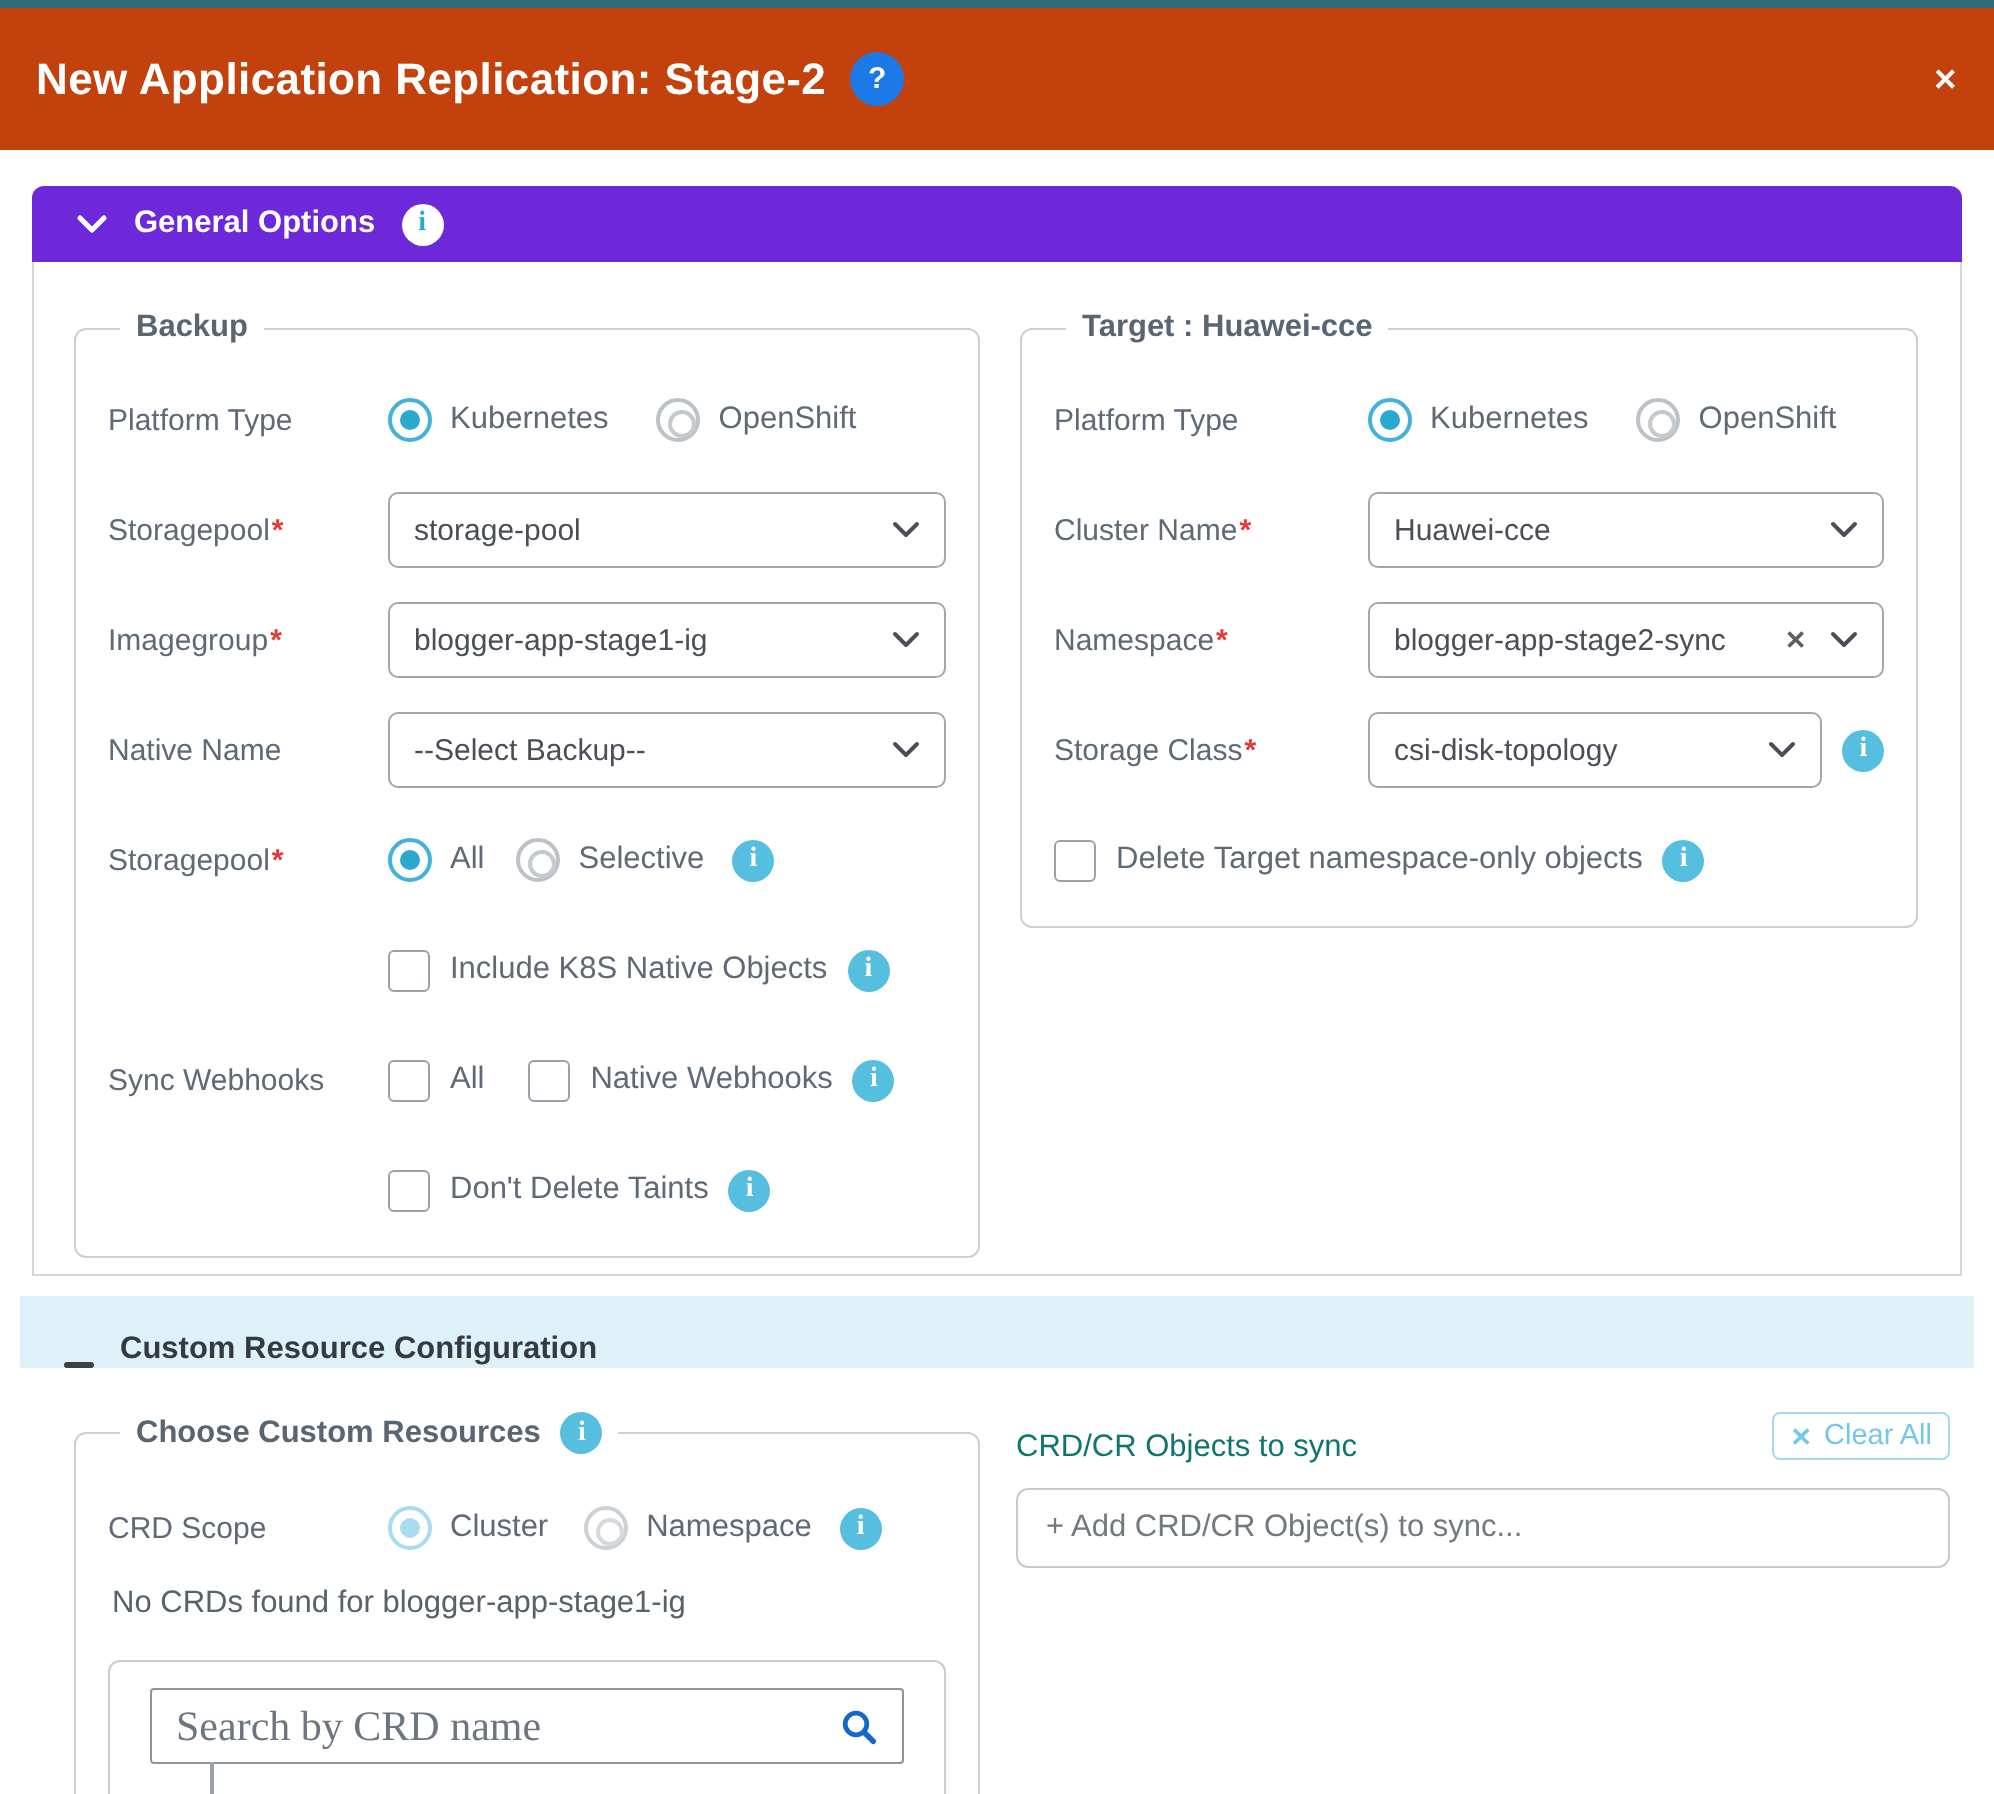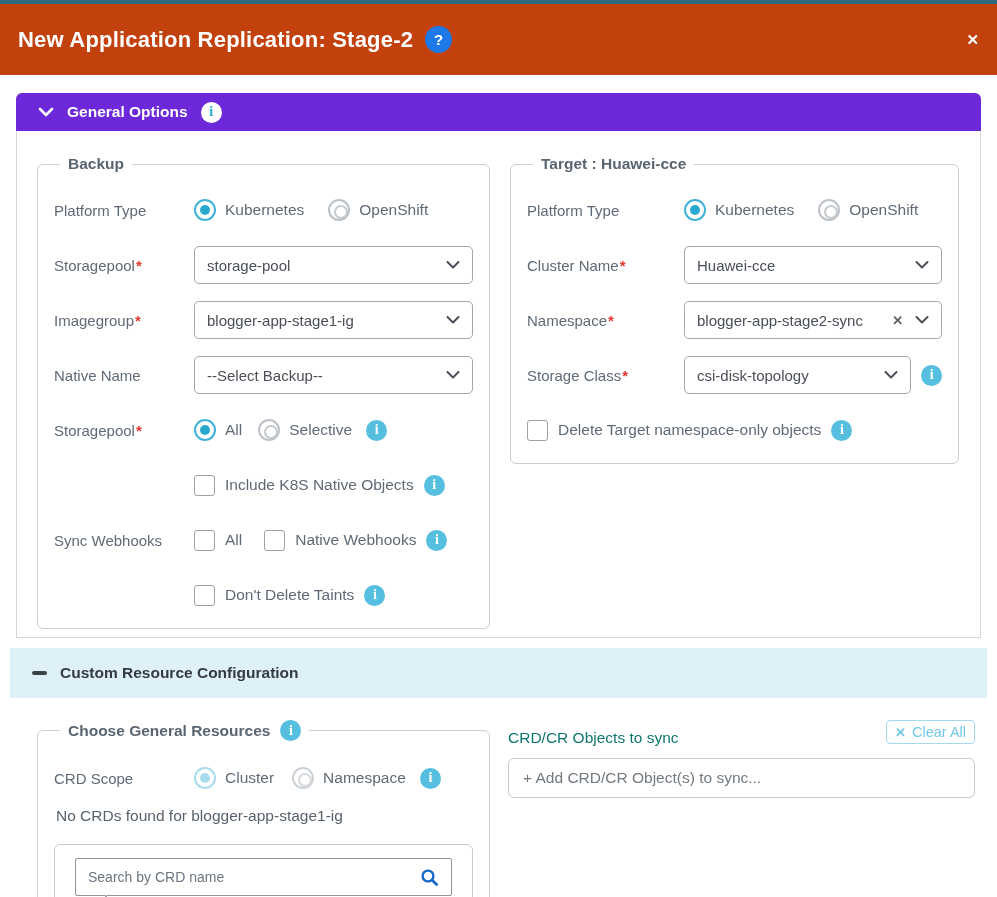--- a/index.html
+++ b/index.html
@@ -63,34 +63,34 @@
     margin: -5px 0 0 -5px; border-radius: 50%; border: 2px solid #c5cacf; }
   .rb.sel.dim { border-color: #a9dcee; } .rb.sel.dim::after { background: #a9dcee; }
   .rb.un.dim { border-color: #ccd1d6; } .rb.un.dim::after { border-color: #d5d9dd; }
 
   
   .cb { width: 21px; height: 21px; min-width: 21px; border: 1.5px solid #9aa1a8; border-radius: 3px;
     background: #fff; cursor: pointer; }
   .cb-lbl { margin: 0 10px; font-size: 15.5px; color: #5f6a76; }
 
   
-  .crc-bar { margin: 10px 10px 0; height: 50px; background: #def1f9; display: flex;
-    align-items: center; gap: 13px; padding: 0 22px; cursor: pointer; }
+  .crc-bar { margin: 10px 10px 0; height: 36px; background: #def1f9; display: flex;
+    align-items: flex-end; gap: 13px; padding: 0 22px; cursor: pointer; }
   .minus-g { width: 15px; height: 3.5px; background: #3c4146; border-radius: 2px; }
   .crc-title { font-size: 15.5px; font-weight: 700; color: #343a40; }
 
   
   .bottom { display: flex; align-items: flex-start; padding: 22px 22px 0 37px; }
   .ccr-fs { width: 453px; padding-bottom: 80px; }
   .no-crds { margin: 10px 0 0 2px; font-size: 15.5px; color: #57626c; }
   .search-box { margin-top: 19px; border: 1px solid #ccc; border-radius: 6px; padding: 13px 20px 0; height: 120px; }
   .search-field { border: 1.5px solid #8d949b; border-radius: 2px; height: 38px;
     display: flex; align-items: center; padding: 0 12px; background: #fff; }
-  .search-field input { border: none; outline: none; flex: 1; font-size: 14px; color: #555;
-    font-family: Liberation Sans, sans-serif; background: transparent; }
+  .search-field input { border: none; outline: none; flex: 1; font-size: 21px; color: #555;
+    font-family: Liberation Serif, serif; background: transparent; }
   .search-field input::placeholder { color: #6d7680; }
   .cut-cb { margin: 16px 0 0 30px; }
 
   .sync-col { flex: 1; margin-left: 18px; }
   .sync-head { display: flex; justify-content: space-between; align-items: flex-start; }
   .sync-label { font-size: 15.5px; color: #0f766e; padding-top: 9px; }
   .clear-all { display: inline-flex; align-items: center; gap: 6px; background: #fff;
     border: 1px solid #a5d9ef; border-radius: 4px; color: #74c7e6; font-size: 14.5px;
     padding: 3px 8px; cursor: pointer; font-family: "Liberation Sans", sans-serif; }
   .clear-all .xg { font-weight: 700; font-size: 13px; }
@@ -284,21 +284,21 @@
 
 <div class="crc-bar">
   <span class="minus-g"></span>
   <span class="crc-title">Custom Resource Configuration</span>
 </div>
 
 <div class="bottom">
 
   <fieldset class="ccr-fs">
     <legend>
-      <span>Choose General Resources</span>
+      <span>Choose Custom Resources</span>
       <span class="info">i</span>
     </legend>
 
     <div class="row first">
       <span class="flabel">CRD Scope</span>
       <span class="ctl">
         <span class="radio-opt" style="margin-right:18px">
           <span class="rb sel dim"></span>
           <span>Cluster</span>
         </span>

